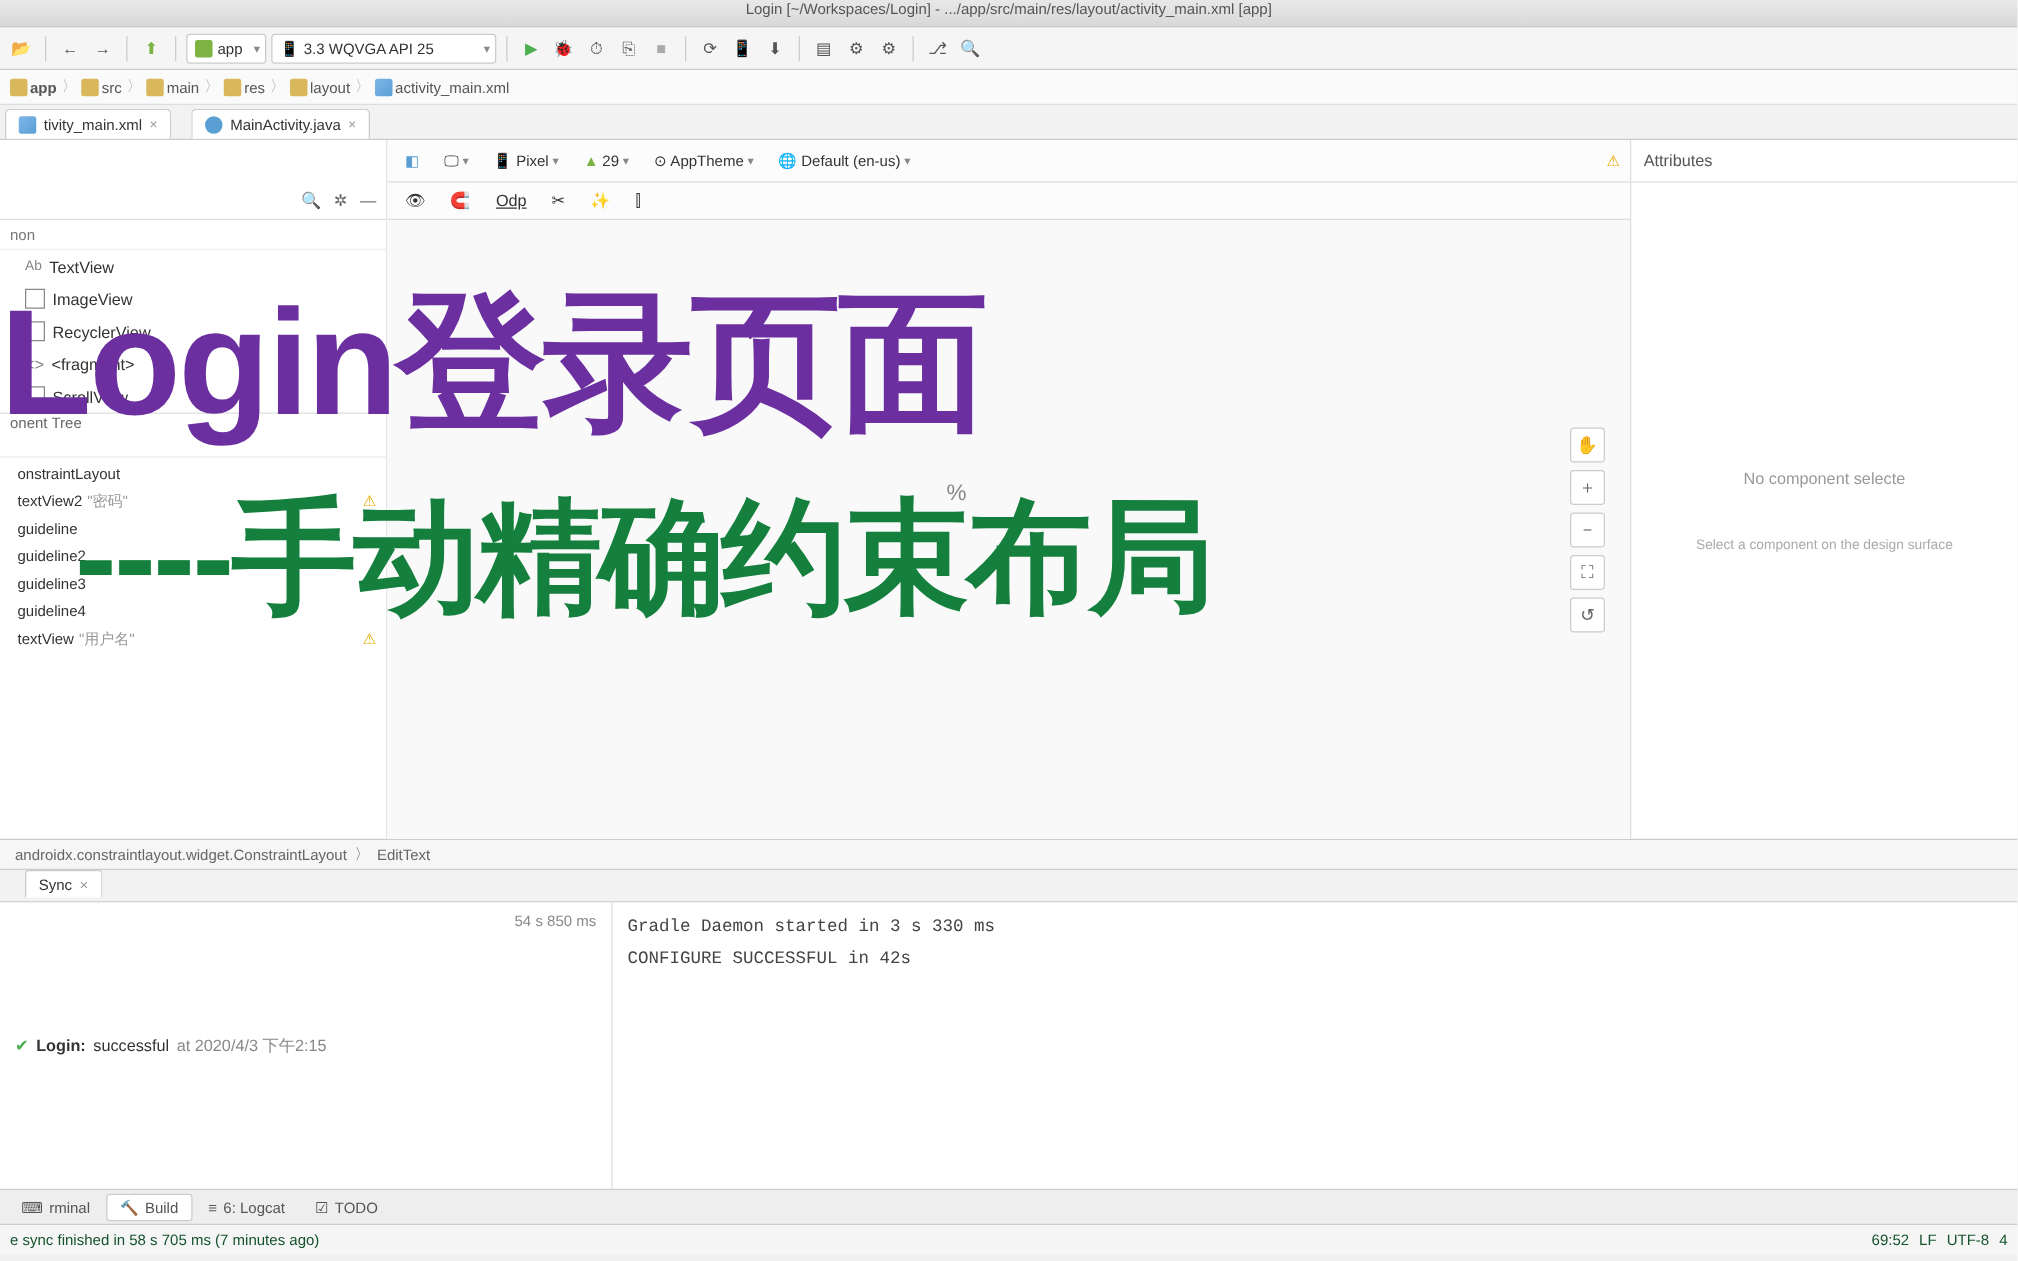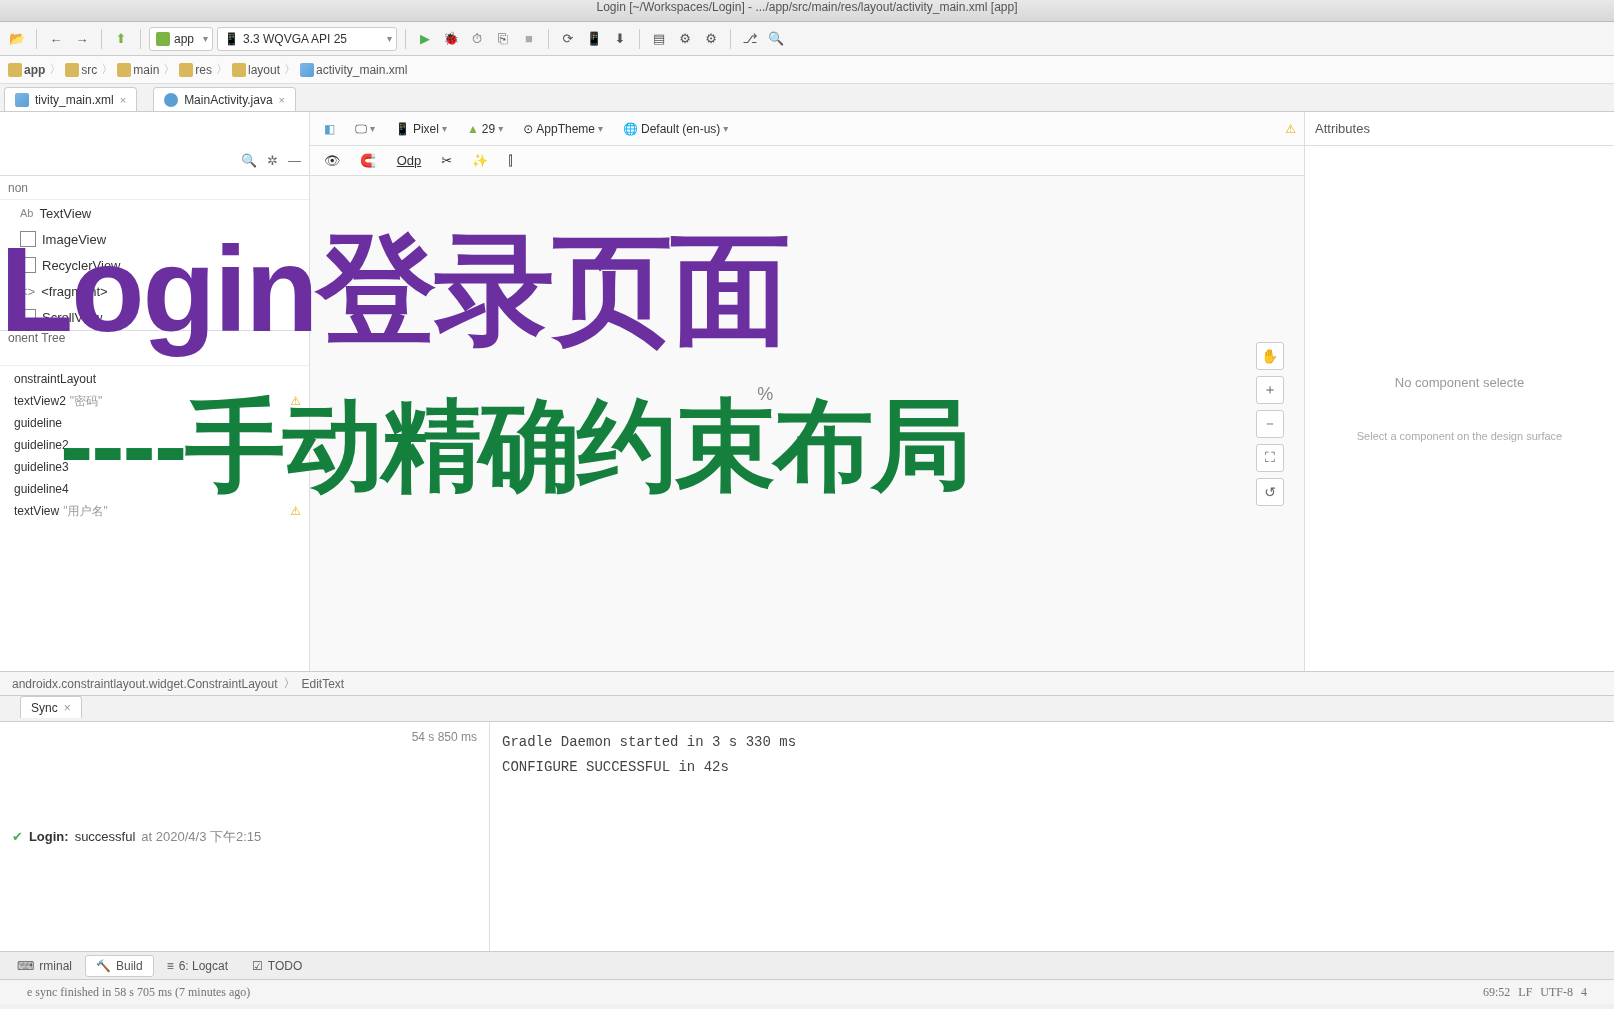--- a/index.html
+++ b/index.html
@@ -47,21 +47,21 @@
 .synctabs { height: 26px; background: #f2f2f2; border-bottom: 1px solid #ccc; display: flex; padding: 0 20px; }
 .synctab { height: 22px; padding: 0 10px; border: 1px solid #ccc; border-bottom: none; border-radius: 3px 3px 0 0; background: #fff; display: flex; align-items: center; gap: 6px; font-size: 12px; }
 .syncbody { height: 230px; background: #fff; display: flex; border-bottom: 1px solid #ccc; }
 .syncleft { width: 490px; border-right: 1px solid #ddd; padding: 8px 12px; font-size: 13px; display: flex; }
 .syncleft .status { display: flex; gap: 6px; align-items: center; }
 .syncleft .time { margin-left: auto; color: #888; font-size: 12px; }
 .syncright { flex: 1; padding: 8px 12px; font-family: "Courier New", monospace; font-size: 14px; color: #444; line-height: 1.8; }
 .bottomtabs { height: 28px; background: #eee; border-bottom: 1px solid #ccc; display: flex; align-items: center; padding: 0 6px; gap: 2px; }
 .btab { height: 22px; padding: 0 10px; display: flex; align-items: center; gap: 5px; font-size: 12px; color: #555; cursor: pointer; border: 1px solid transparent; }
 .btab.sel { background: #fff; border-color: #ccc; border-radius: 3px; }
-.statusbar { height: 24px; background: #f5f5f5; display: flex; align-items: center; padding: 0 27px; font-size: 12px; color: #737373; font-family: Liberation Serif, serif; }
+.statusbar { height: 24px; background: #f5f5f5; display: flex; align-items: center; padding: 0 8px; font-size: 12px; color: #14532d; }
 .statusbar .right { margin-left: auto; display: flex; gap: 8px; }
 .overlay1 { position: absolute; left: 0; top: 210px; font-size: 120px; font-weight: 800; color: #6b2fa0; pointer-events: none; letter-spacing: -2px; white-space: nowrap; }
 .overlay2 { position: absolute; left: 60px; top: 380px; font-size: 100px; font-weight: 800; color: #15803d; pointer-events: none; letter-spacing: -2px; white-space: nowrap; }
 .ic-folder { background: #d9b85c; border-radius: 2px; }
 .ic-xml { background: linear-gradient(135deg,#7eb6e8,#5a9fd4); border-radius: 2px; }
 .ic-java { background: #5a9fd4; border-radius: 50%; }
 .ic-android { background: #7cb342; border-radius: 2px; }
 .warn-ic { color: #e6a800; }
 .check-ic { color: #4caf50; }
 </style>

